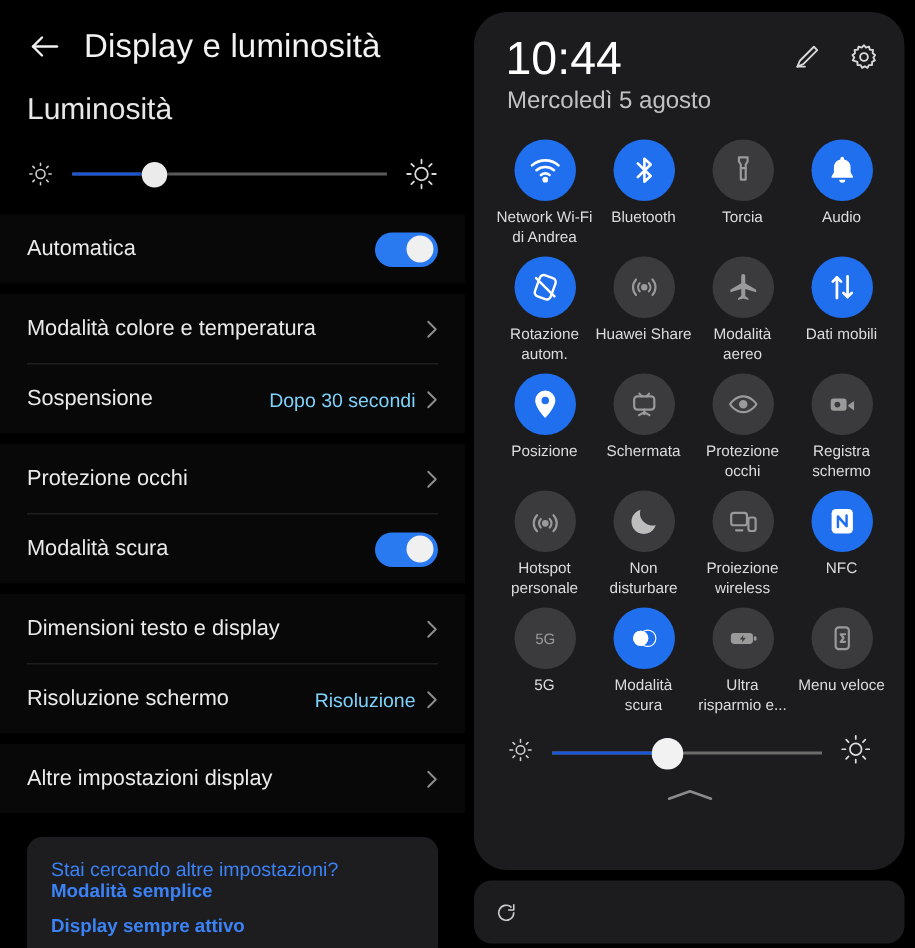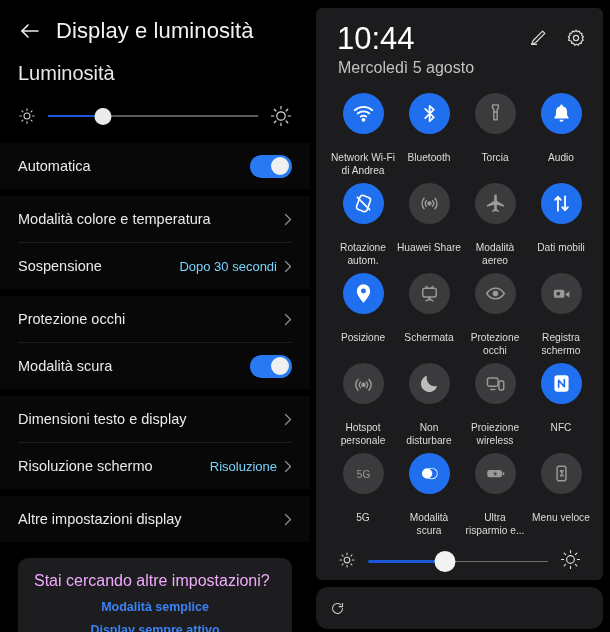--- a/index.html
+++ b/index.html
@@ -60,39 +60,39 @@
 
   .group { background: #080808; }
   .sep { height: 1px; background: #1e1e1e; margin-left: 18px; margin-right: 18px; }
   .gap { height: 7px; background: #000; }
 
   .hint-card {
     margin: 16px 18px 0 18px;
     background: #1d1d1f; border-radius: 10px;
     padding: 14px 16px 16px 16px;
   }
-  .hint-q { color: #f0abfc; font-size: 16px; margin-bottom: 10px; }
-  .hint-link { color: #3b82f6; font-size: 12.5px; font-weight: bold; margin-bottom: 9px; cursor: pointer; text-align: center; }
+  .hint-q { color: #3b82f6; font-size: 13px; }
+  .hint-link { color: #3b82f6; font-size: 12.5px; font-weight: bold; margin-bottom: 9px; cursor: pointer; }
   .hint-link:last-child { margin-bottom: 0; }
 
   
   .qs-pane { width: 300px; height: 632px; position: relative; background: #000; padding: 8px 7px 0 6px; }
   .qs-card {
-    background: #1c1c1e; border-radius: 6px;
+    background: #1c1c1e; border-radius: 22px;
     height: 572px; position: relative; overflow: hidden;
     padding: 14px 14px 0 14px;
   }
   .qs-head { display: flex; align-items: flex-start; justify-content: space-between; }
   .clock { color: #ffffff; font-size: 31px; line-height: 34px; font-weight: normal; padding-left: 7px; }
   .date { color: #c2c2c2; font-size: 16px; padding-left: 8px; margin-top: 3px; }
   .head-icons { display: flex; gap: 18px; padding-top: 6px; padding-right: 3px; }
   .hicon { width: 20px; height: 20px; cursor: pointer; }
 
   .tiles { display: grid; grid-template-columns: repeat(4, 1fr); margin-top: 16px; row-gap: 4px; }
-  .tile { display: flex; flex-direction: column; align-items: center; cursor: pointer; gap: 12px; }
+  .tile { display: flex; flex-direction: column; align-items: center; cursor: pointer; }
   .bubble {
     width: 41px; height: 41px; border-radius: 50%;
     display: flex; align-items: center; justify-content: center;
     background: #3b3b3d;
   }
   .bubble.on { background: #1f6fee; }
   .tile-label {
     margin-top: 6px; font-size: 10.2px; line-height: 12.5px; text-align: center;
     color: #dcdcdc; width: 66px; height: 27px;
   }

